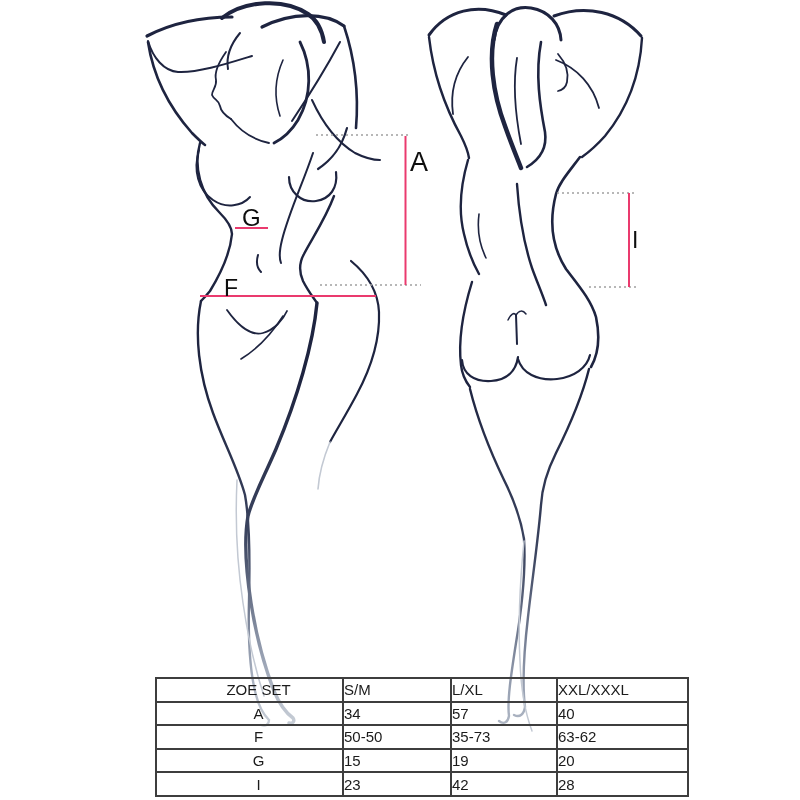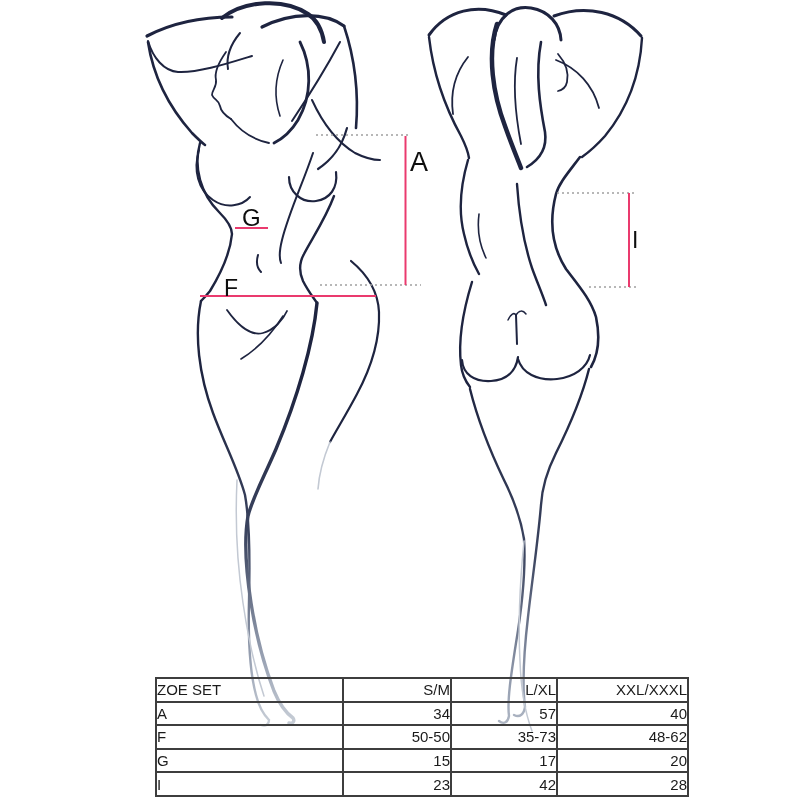--- a/index.html
+++ b/index.html
@@ -15,24 +15,24 @@
   #label-a{left:410px;top:149px;font-size:27px;}
   #label-g{left:242px;top:206px;font-size:24px;}
   #label-f{left:224px;top:277px;font-size:23px;}
   #label-i{left:632px;top:229px;font-size:23px;}
   #size-table{
     position:absolute;left:155px;top:677px;width:532px;
     border-collapse:collapse;table-layout:fixed;background:transparent;
     font-size:15px;color:#1b1b1b;
   }
   #size-table td{
-    border:2px solid #3e3e3e;height:21.6px;padding:0;text-align:right;
+    border:2px solid #3e3e3e;height:21.6px;padding:0;text-align:left;
     vertical-align:middle;background:transparent;white-space:nowrap;
   }
-  #size-table td.rowhead{text-align:left;padding-left:0;}
+  #size-table td.rowhead{text-align:center;padding-left:18px;}
 </style>
 </head>
 <body>
 
 <div id="canvas">
 
   <svg id="figure-art" width="800" height="800" viewBox="0 0 800 800" fill="none">
     <defs>
       <linearGradient id="fadeFront" x1="0" y1="380" x2="0" y2="730" gradientUnits="userSpaceOnUse">
         <stop offset="0" stop-color="#1e2440"></stop>
@@ -147,26 +147,26 @@
       <tr>
         <td class="rowhead">A</td>
         <td>34</td>
         <td>57</td>
         <td>40</td>
       </tr>
       <tr>
         <td class="rowhead">F</td>
         <td>50-50</td>
         <td>35-73</td>
-        <td>48-62</td>
+        <td>63-62</td>
       </tr>
       <tr>
         <td class="rowhead">G</td>
         <td>15</td>
-        <td>17</td>
+        <td>19</td>
         <td>20</td>
       </tr>
       <tr>
         <td class="rowhead">I</td>
         <td>23</td>
         <td>42</td>
         <td>28</td>
       </tr>
     </tbody>
   </table>

